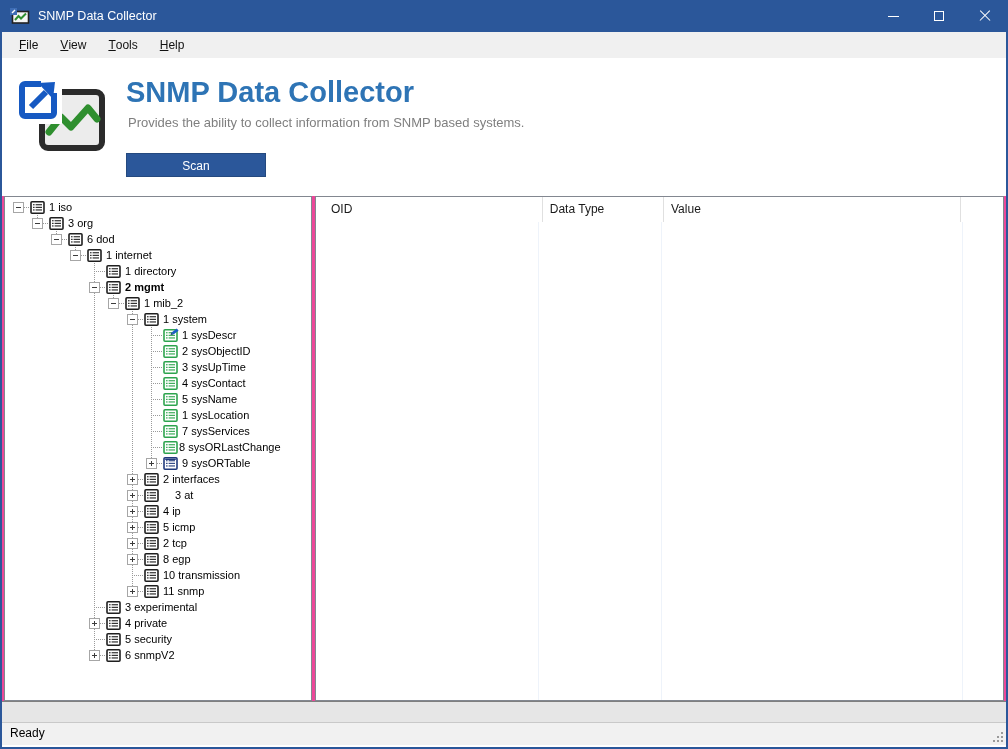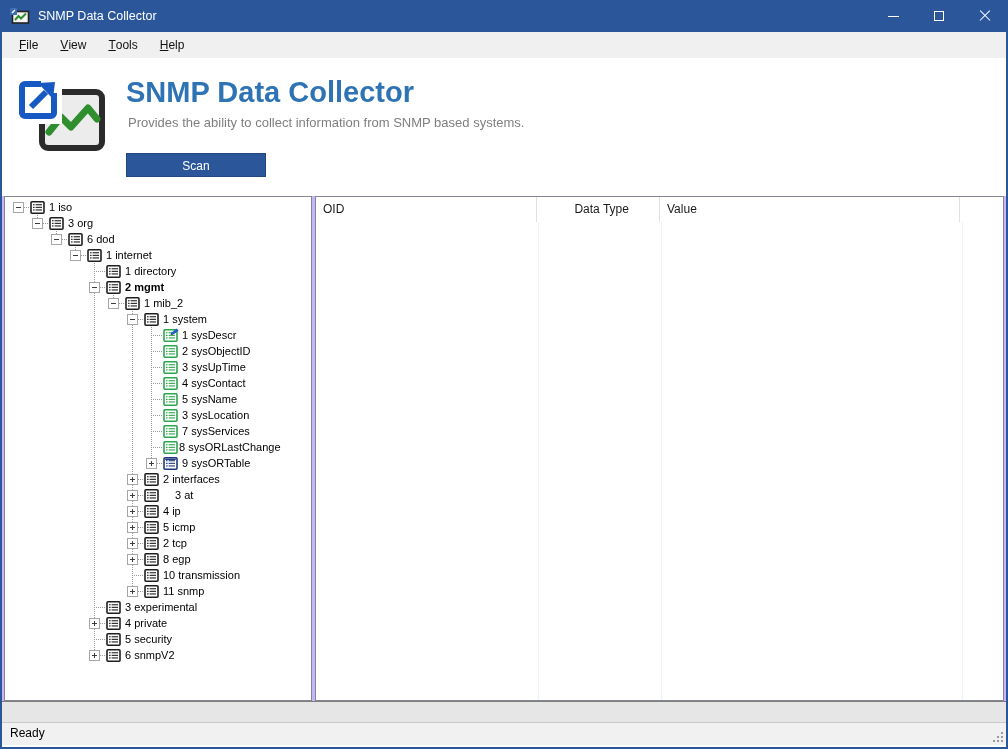--- a/index.html
+++ b/index.html
@@ -48,21 +48,21 @@
   .logo { position:absolute; left:12px; top:12px; width:92px; height:84px; }
   .h-title { position:absolute; left:124px; top:18px; font-size:29px; font-weight:bold; color:#2e74b5; }
   .h-sub   { position:absolute; left:126px; top:57px; font-size:13px; color:#7f7f7f; }
   .scan-btn {
     position:absolute; left:124px; top:95px; width:140px; height:24px;
     background:#2b579a; color:#fff; border:1px solid #24497f; font-size:12px;
     font-family:"Liberation Sans",sans-serif; text-align:center; line-height:22px; cursor:default;
   }
 
   
-  .content { position:absolute; left:0; top:164px; width:1004px; height:505px; background:#c4b5fd; }
+  .content { position:absolute; left:0; top:164px; width:1004px; height:505px; background:#ec4899; }
   .tree-panel {
     position:absolute; left:2px; top:0; width:308px; height:505px;
     border:1px solid #828790; background:#fff; overflow:hidden; padding-top:2px;
   }
   .list-panel {
     position:absolute; left:313px; top:0; width:689px; height:505px;
     border:1px solid #828790; background:#fff; overflow:hidden;
   }
   .list-header { position:relative; height:25px; width:100%; display:flex; }
   .hcell { height:25px; border-right:1px solid #e0e0e0; font-size:12px; color:#1a1a1a;
@@ -362,21 +362,21 @@
             <div class="hl" style="left: 146px; width: 12px;"></div>
             <span class="ticon" style="left: 158px;"><svg width="16" height="14" viewBox="0 0 16 14">
                 <rect x="1" y="1.8" width="13" height="11.4" rx="1" fill="#ffffff" stroke="#2da44e" stroke-width="1.6"></rect>
                 <rect x="3" y="4.2" width="1.6" height="1.1" fill="#2da44e"></rect>
                 <rect x="5.6" y="4.2" width="6.4" height="1.1" fill="#2da44e"></rect>
                 <rect x="3" y="6.8" width="1.6" height="1.1" fill="#2da44e"></rect>
                 <rect x="5.6" y="6.8" width="6.4" height="1.1" fill="#2da44e"></rect>
                 <rect x="3" y="9.4" width="1.6" height="1.1" fill="#2da44e"></rect>
                 <rect x="5.6" y="9.4" width="6.4" height="1.1" fill="#2da44e"></rect>
               </svg></span>
-            <span class="tlabel" style="left: 177px;">3 sysLocation</span>
+            <span class="tlabel" style="left: 177px;">1 sysLocation</span>
           </div>
           <div class="trow">
             <div class="vl" style="left: 89px; top: 0px; height: 16px;"></div>
             <div class="vl" style="left: 127px; top: 0px; height: 16px;"></div>
             <div class="vl" style="left: 146px; top: 0px; height: 8px;"></div>
             <div class="vl" style="left: 146px; top: 8px; height: 8px;"></div>
             <div class="hl" style="left: 146px; width: 12px;"></div>
             <span class="ticon" style="left: 158px;"><svg width="16" height="14" viewBox="0 0 16 14">
                 <rect x="1" y="1.8" width="13" height="11.4" rx="1" fill="#ffffff" stroke="#2da44e" stroke-width="1.6"></rect>
                 <rect x="3" y="4.2" width="1.6" height="1.1" fill="#2da44e"></rect>
@@ -614,22 +614,22 @@
                 <rect x="3" y="6.8" width="1.6" height="1.1" fill="#1f1f1f"></rect>
                 <rect x="5.6" y="6.8" width="6.4" height="1.1" fill="#1f1f1f"></rect>
                 <rect x="3" y="9.4" width="1.6" height="1.1" fill="#1f1f1f"></rect>
                 <rect x="5.6" y="9.4" width="6.4" height="1.1" fill="#1f1f1f"></rect>
               </svg></span>
             <span class="tlabel" style="left: 120px;">6 snmpV2</span>
           </div>
         </div>
       <div class="list-panel">
         <div class="list-header" id="listheader">
-            <div class="hcell" style="width: 222px;">OID</div>
-            <div class="hcell" style="width: 123px; text-align: center;">Data Type</div>
+            <div class="hcell" style="width: 222px; margin-left: 8px;">OID</div>
+            <div class="hcell" style="width: 123px;">Data Type</div>
             <div class="hcell" style="width: 301px;">Value</div>
             <div class="hcell" style="width: 43px;"></div>
           </div>
         <div class="body-colline" style="left:222px"></div>
         <div class="body-colline" style="left:345px"></div>
         <div class="body-colline" style="left:646px"></div>
       </div>
     </div>
 
     <div class="bottomstrip"></div>

